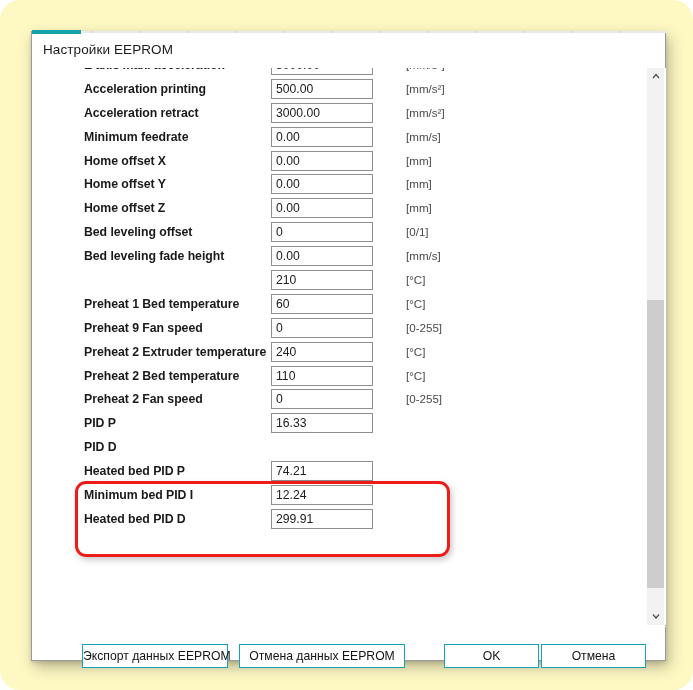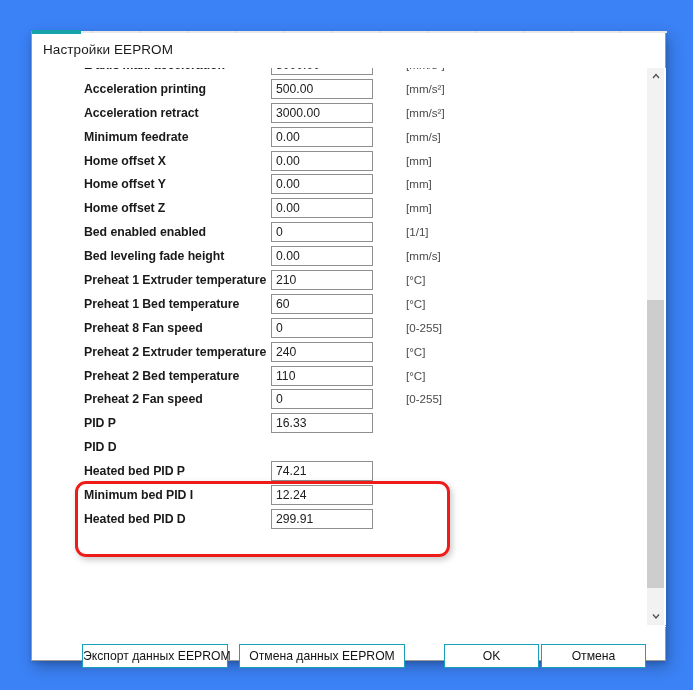--- a/index.html
+++ b/index.html
@@ -6,21 +6,22 @@
   html, body {
     margin: 0; padding: 0;
     width: 693px; height: 690px;
     background: #ffffff;
     font-family: "Liberation Sans", sans-serif;
     overflow: hidden;
   }
   #root {
     position: relative;
     width: 693px; height: 690px;
-    background: #3b82f6;
+    background: #fef9c3;
+    border-radius: 20px;
   }
 
   
   #dialog {
     position: absolute;
     left: 31px; top: 31px;
     width: 635px; height: 630px;
     background: #ffffff;
     border: 1px solid #9a9a9a;
     box-shadow: 3px 6px 14px rgba(0,0,0,0.28), 0 2px 4px rgba(0,0,0,0.12);
@@ -241,41 +242,40 @@
             <div class="label">Home offset Y</div>
             <input type="text" class="field" value="0.00" style="">
             <div class="unit">[mm]</div>
           </div>
           <div class="row">
             <div class="label">Home offset Z</div>
             <input type="text" class="field" value="0.00" style="">
             <div class="unit">[mm]</div>
           </div>
           <div class="row">
-            <div class="label">Bed enabled enabled</div>
+            <div class="label">Bed leveling offset</div>
             <input type="text" class="field" value="0" style="">
-            <div class="unit">[1/1]</div>
+            <div class="unit">[0/1]</div>
           </div>
           <div class="row">
             <div class="label">Bed leveling fade height</div>
             <input type="text" class="field" value="0.00" style="">
             <div class="unit">[mm/s]</div>
           </div>
           <div class="row">
-            <div class="label">Preheat 1 Extruder temperature</div>
             <input type="text" class="field" value="210" style="">
             <div class="unit">[°C]</div>
           </div>
           <div class="row">
             <div class="label">Preheat 1 Bed temperature</div>
             <input type="text" class="field" value="60" style="">
             <div class="unit">[°C]</div>
           </div>
           <div class="row">
-            <div class="label">Preheat 8 Fan speed</div>
+            <div class="label">Preheat 9 Fan speed</div>
             <input type="text" class="field" value="0" style="">
             <div class="unit">[0-255]</div>
           </div>
           <div class="row">
             <div class="label">Preheat 2 Extruder temperature</div>
             <input type="text" class="field" value="240" style="">
             <div class="unit">[°C]</div>
           </div>
           <div class="row">
             <div class="label">Preheat 2 Bed temperature</div>

